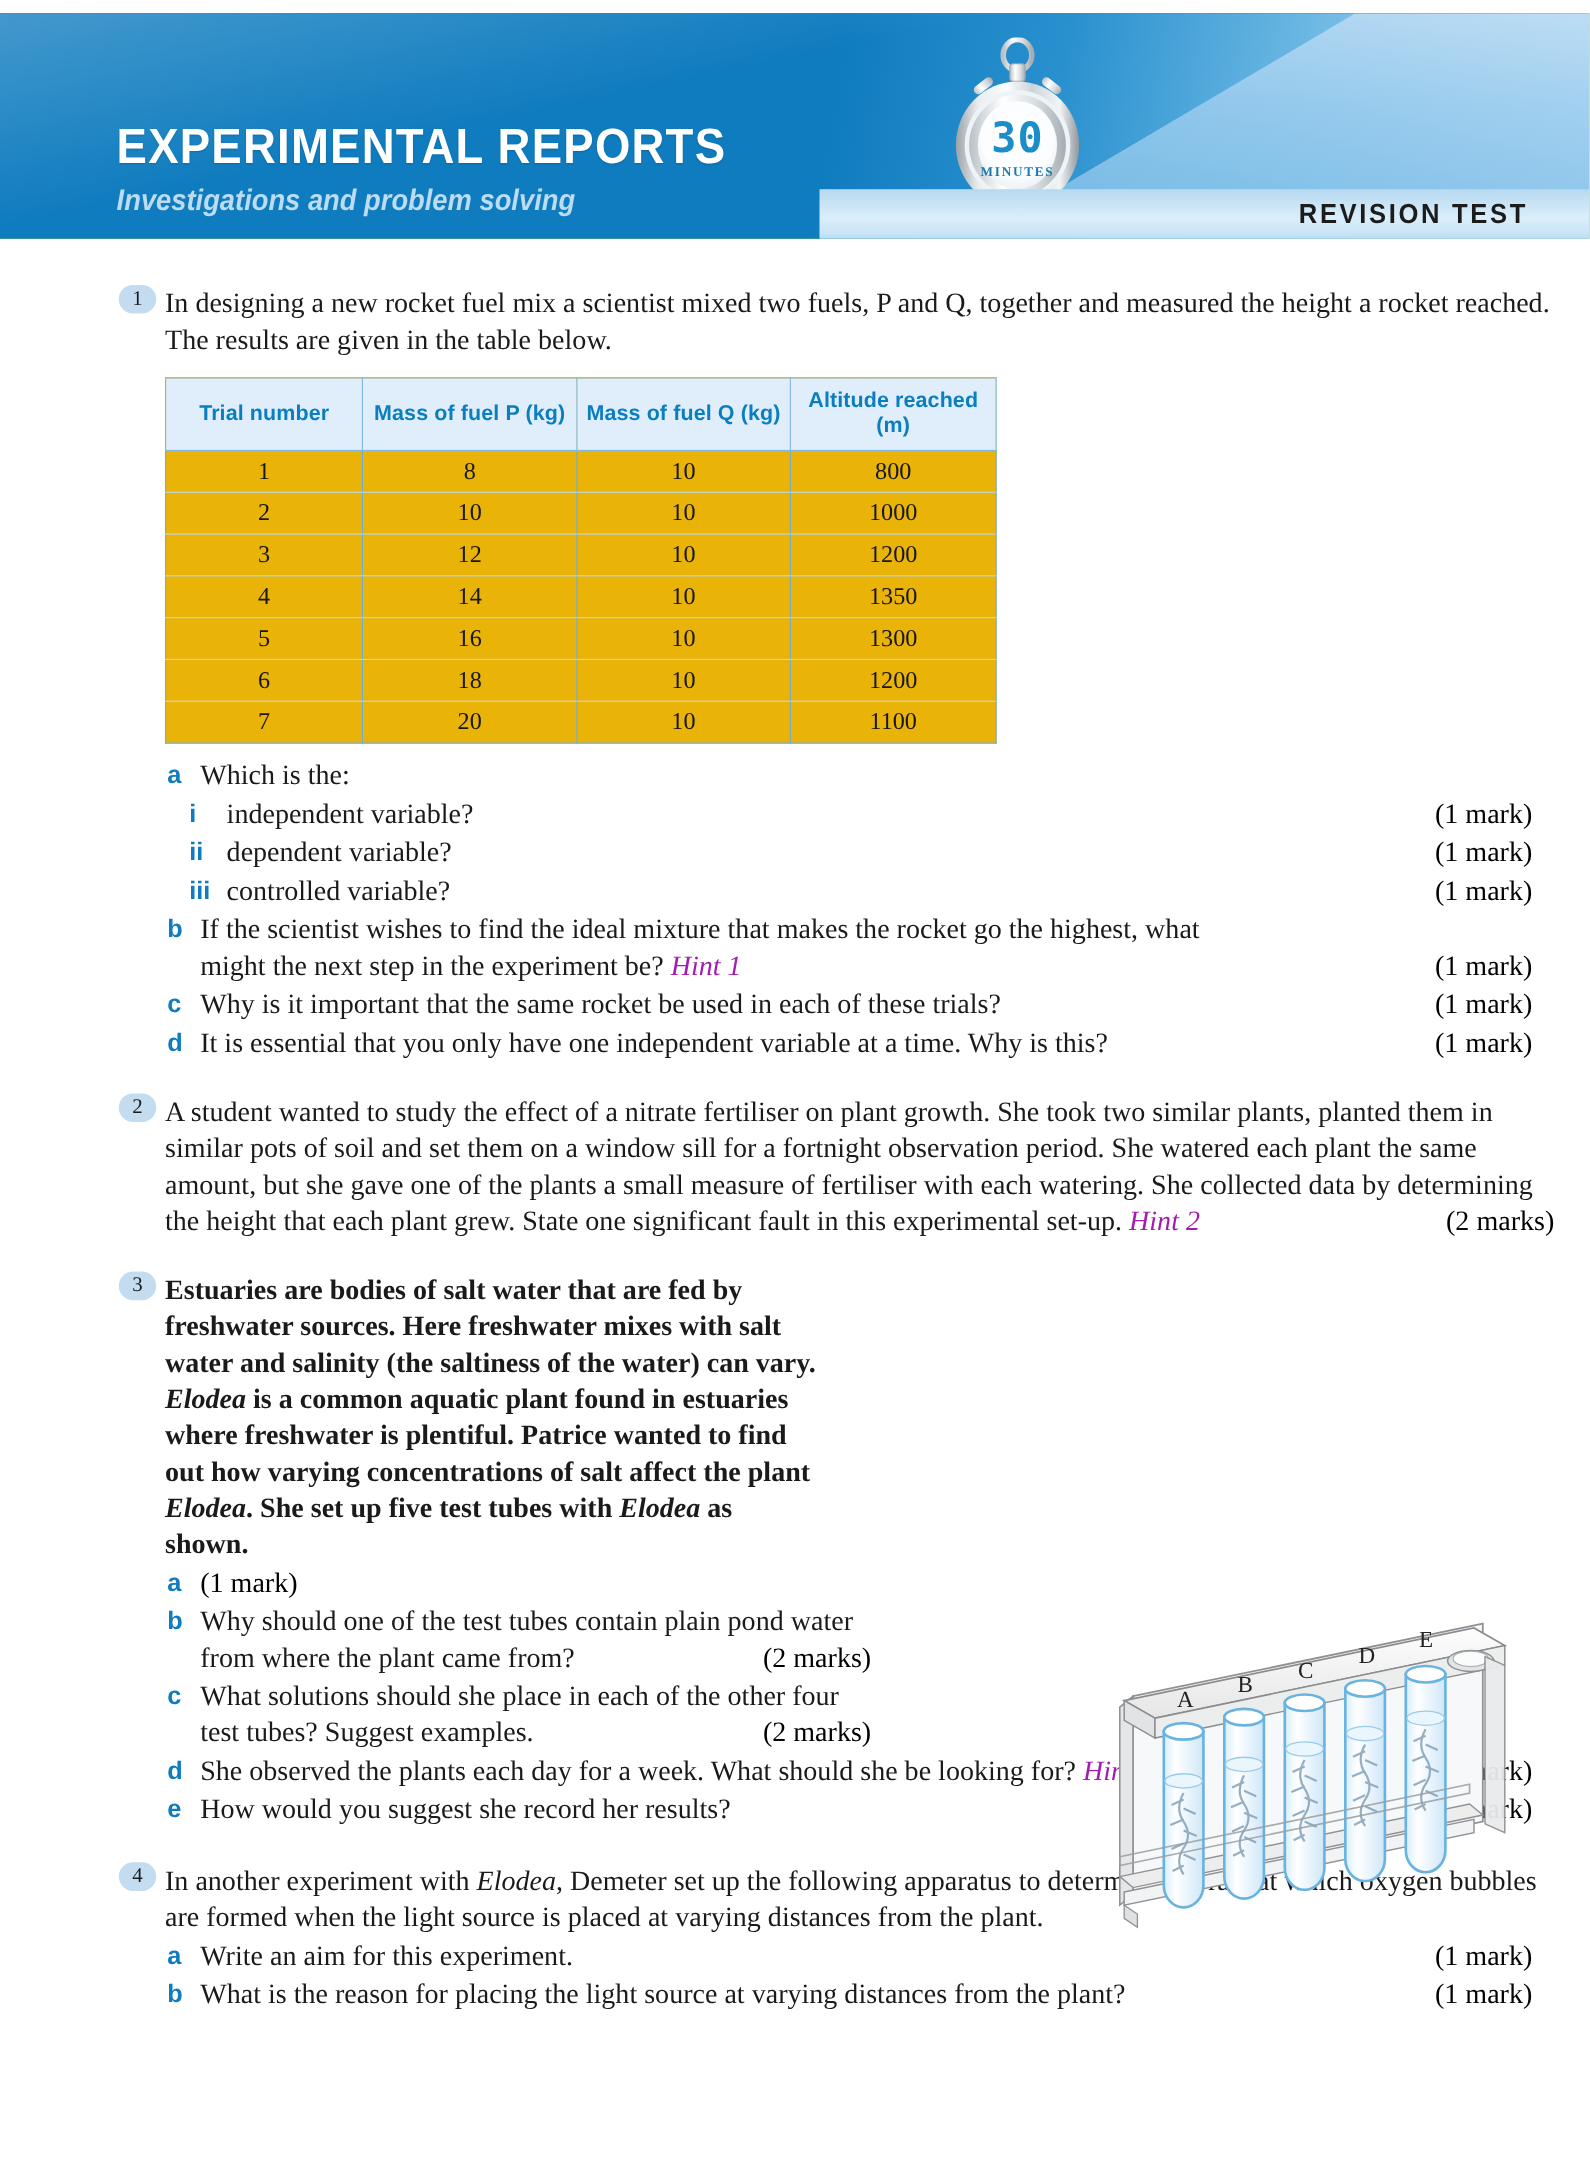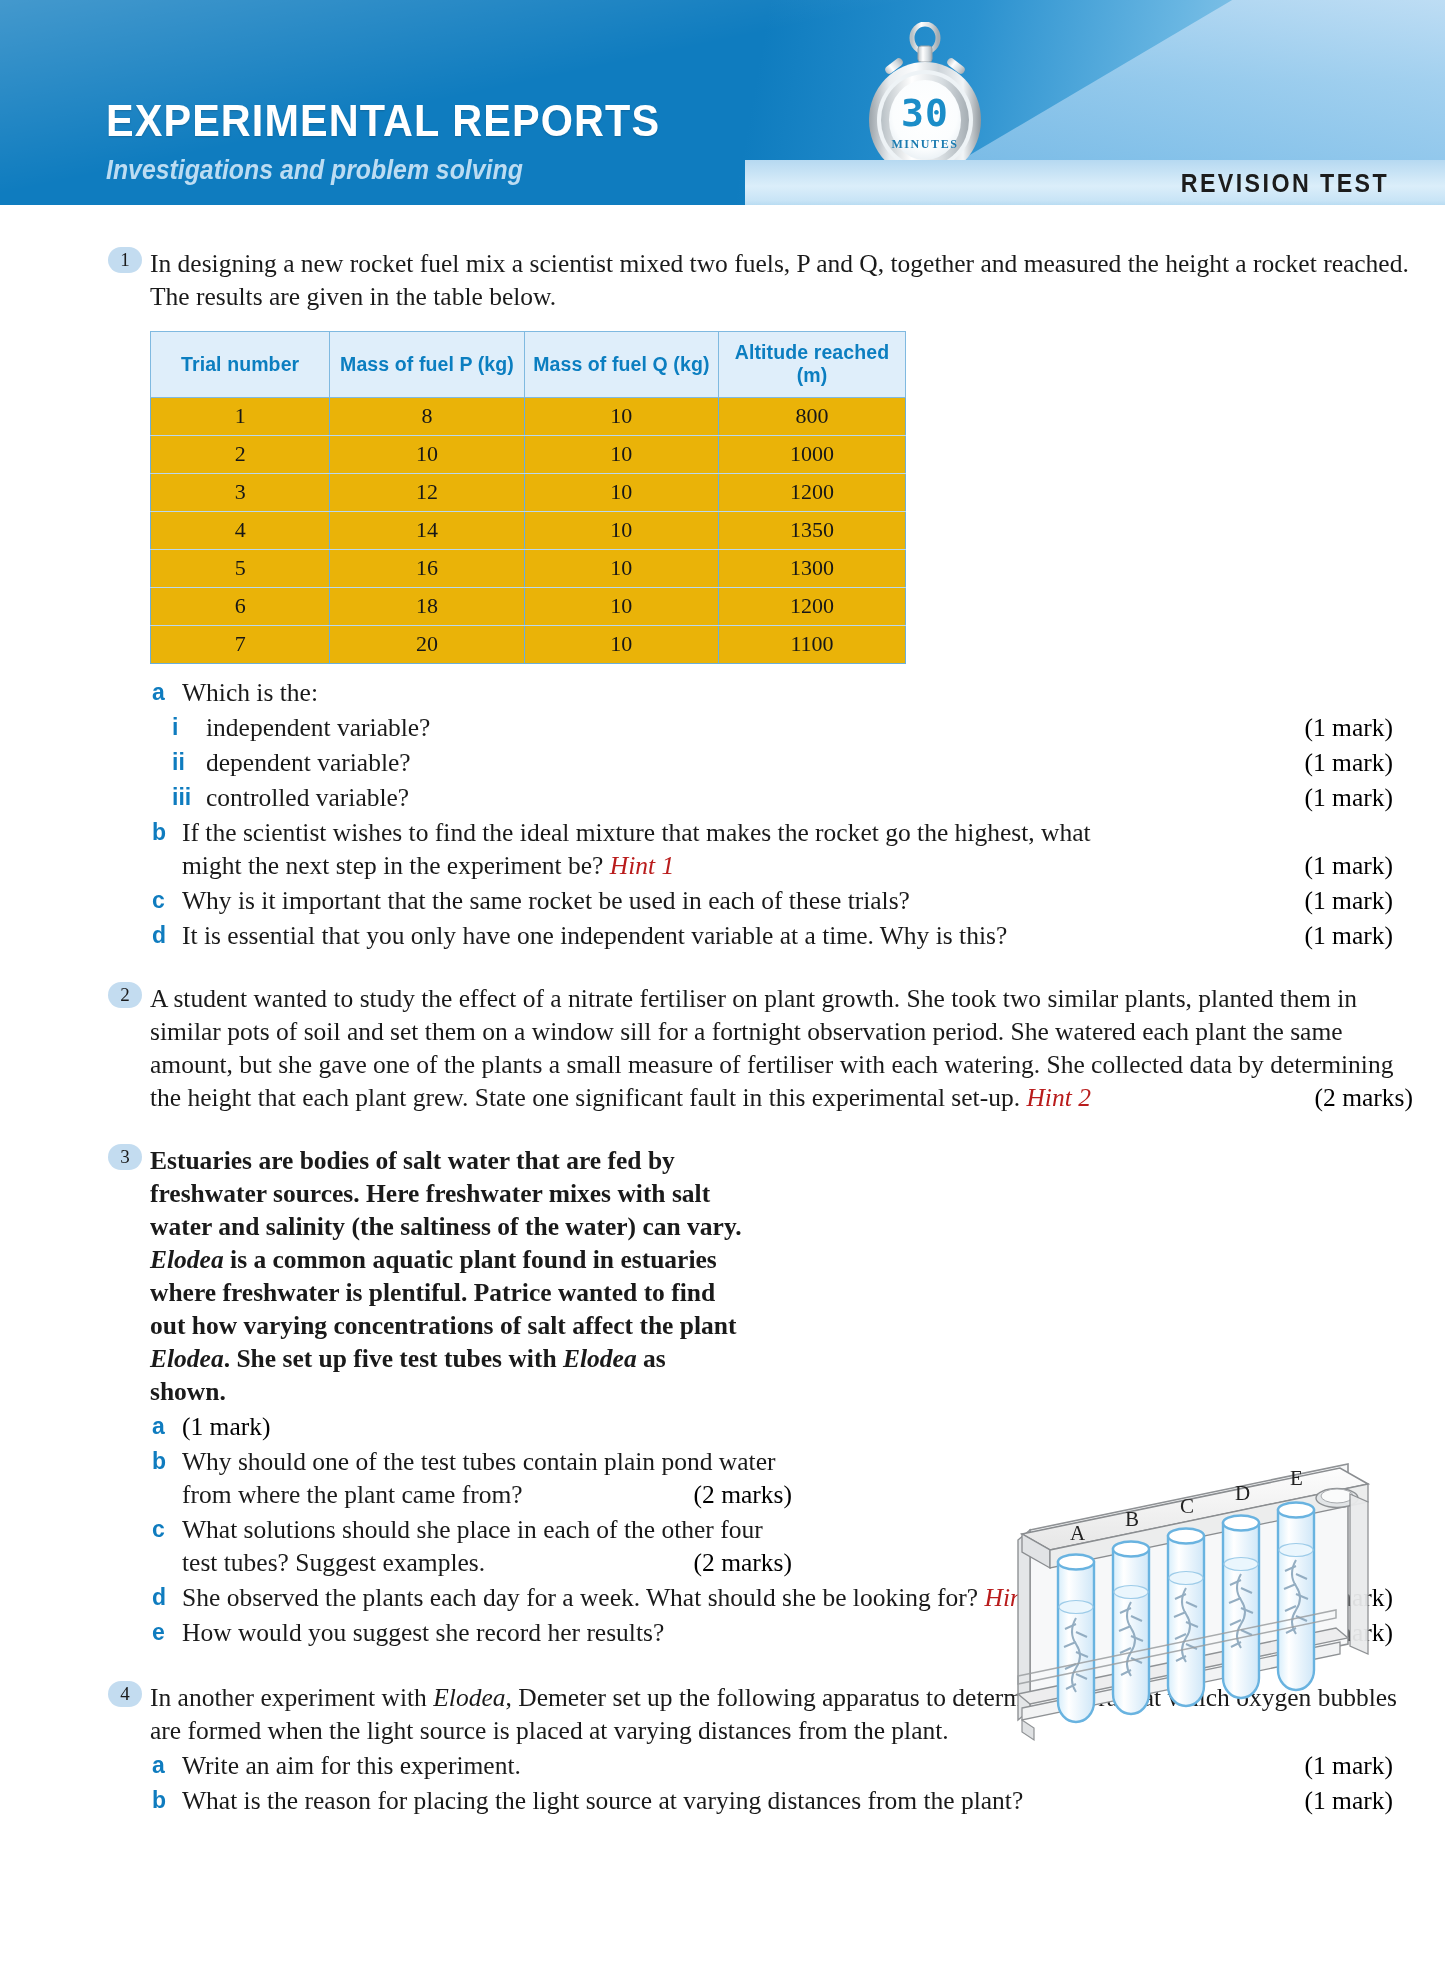--- a/index.html
+++ b/index.html
@@ -12,20 +12,21 @@
     position:relative;
     overflow:hidden;
   }
 
   
   .header {
     position:relative;
     width:1445px; height:205px;
     background:#15803d;
     overflow:hidden;
+    margin-top:12px;
   }
   .hdr-grad-right {
     position:absolute; inset:0;
     background:linear-gradient(100deg,
        #0f7cbf 0%, #0f7cbf 52%, #2a91cf 66%, #69b6e2 80%, #a9d5ef 92%, #cfe7f7 100%);
   }
   .hdr-wedge {
     position:absolute; top:0; right:0;
     width:560px; height:205px;
     background:linear-gradient(180deg,#bcdcf4 0%, #9ccdee 40%, #7dbde8 100%);
@@ -96,21 +97,21 @@
     text-align:center;
     line-height:26px;
   }
   .qbody { flex:1 1 auto; padding-right:32px; }
   .qtext {
     font-size:25.5px;
     line-height:33px;
     text-align:left;
   }
   em, .ital { font-style:italic; }
-  .hint { color:#b91c1c; font-style:italic; }
+  .hint { color:#a21caf; font-style:italic; }
   .marks { color:#000000; white-space:nowrap; }
 
   
   .sub { display:flex; align-items:flex-start; margin-top:2px; }
   .sub-letter {
     flex:0 0 30px;
     color:#0f7cbf;
     font-family:"Liberation Sans", sans-serif;
     font-weight:bold;
     font-size:23px;

